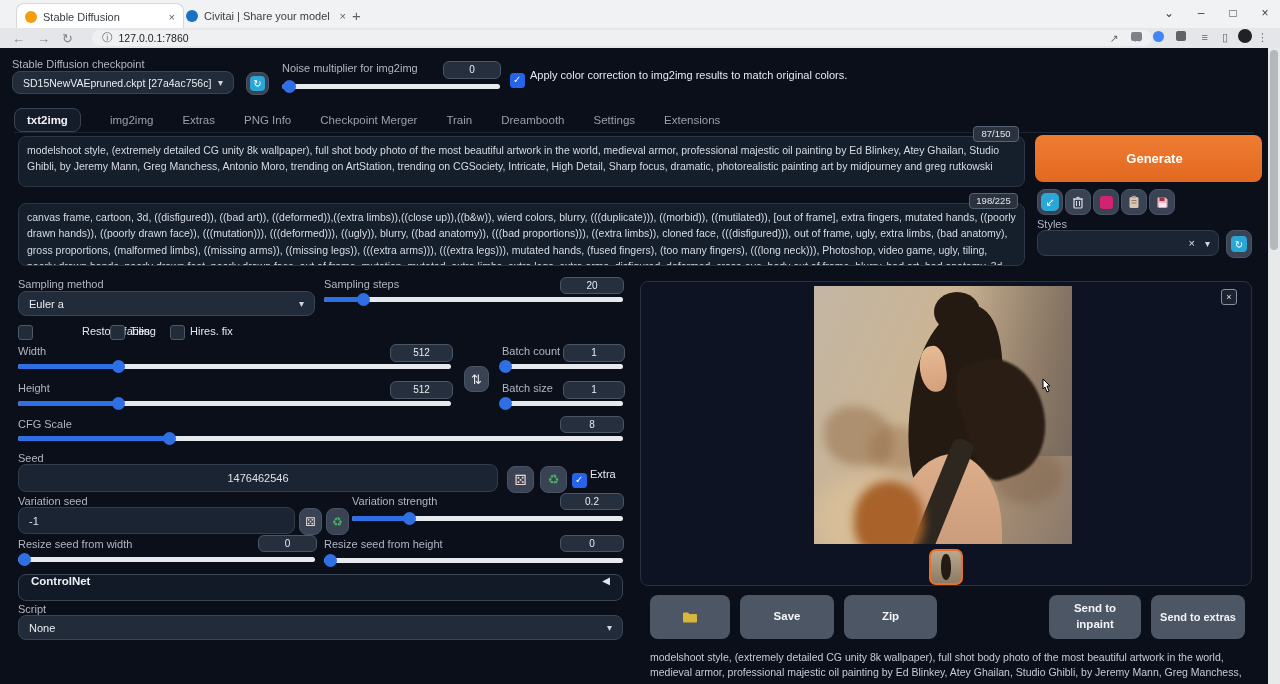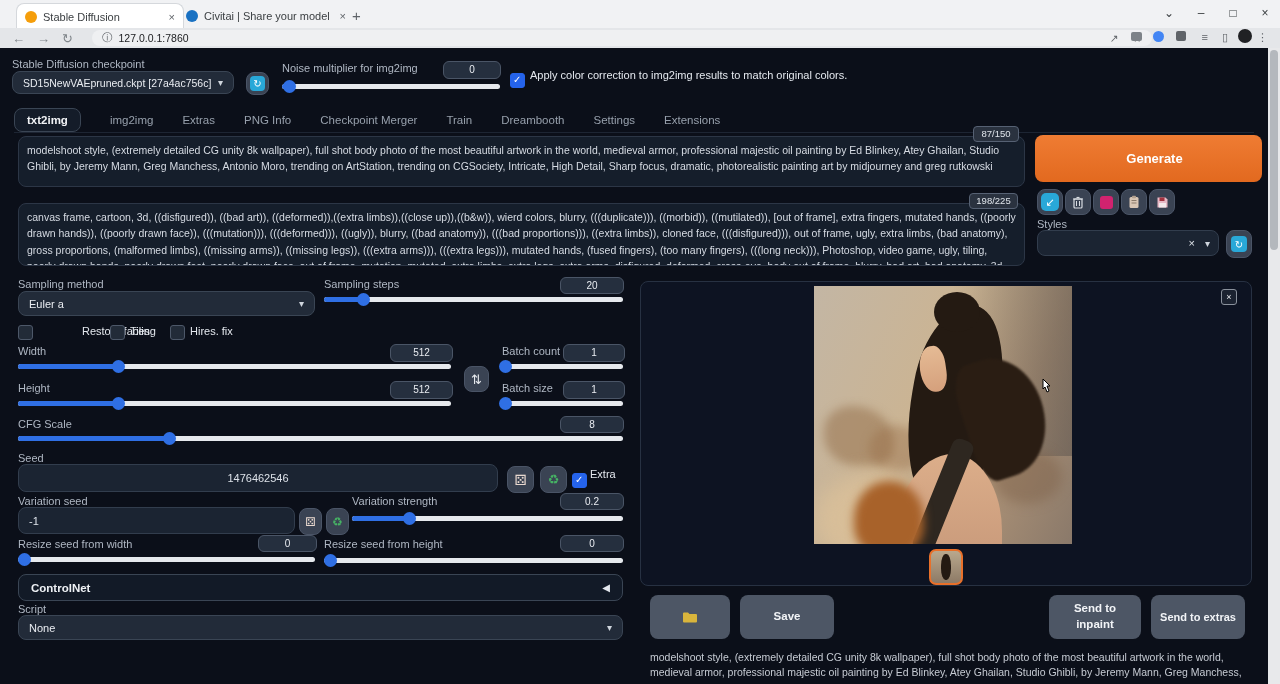--- a/index.html
+++ b/index.html
@@ -247,21 +247,21 @@
       <div class="fill" style="width:0%;"></div>
       <div class="knob" style="left:2%;"></div>
     </div>
   <div class="lbl" style="left:324px;top:538px;">Resize seed from height</div>
   <div class="numpill" style="left:560px;top:535px;width:62px;height:15px;line-height:15px;">0</div>
   <div class="slider" style="left:324px;top:558px;width:299px;">
       <div class="fill" style="width:0%;"></div>
       <div class="knob" style="left:2%;"></div>
     </div>
 
-  <div class="abs" style="left:18px;top:574px;width:605px;height:27px;border:1px solid #3a4554;border-radius:8px;background:#121a27;display:flex;align-items:center;padding:0 12px;box-sizing:border-box;">
+  <div class="abs" style="left:18px;top:574px;width:605px;height:27px;border:1px solid #3a4554;border-radius:8px;background:#121a27;display:flex;padding:0 12px;box-sizing:border-box;">
     <span style="color:#eef1f5;font-size:11.5px;font-weight:bold;">ControlNet</span>
     <span style="margin-left:auto;color:#e4e8ee;font-size:10px;">◀</span>
   </div>
 
   <div class="lbl" style="left:18px;top:603px;">Script</div>
   <div class="dd" style="left:18px;top:615px;width:605px;height:25px;">
     <span>None</span>
   </div>
 
   <div class="abs" style="left:640px;top:281px;width:612px;height:305px;background:#0d1322;border:1px solid #273142;border-radius:8px;box-sizing:border-box;">
@@ -294,20 +294,23 @@
   </div>
 
   <div class="obtn" style="left:650px;top:595px;width:80px;height:44px;">
     <svg width="16" height="13" viewBox="0 0 16 13">
         <path d="M1 2.5 q0-1 1-1 h4 l1.5 1.5 h6.5 q1 0 1 1 v6.5 q0 1-1 1 h-12 q-1 0-1-1 z" fill="#d9b53c"></path>
       </svg>
   </div>
   <div class="obtn" style="left:740px;top:595px;width:94px;height:44px;">
       <span>Save</span>
     </div>
+  <div class="obtn" style="left:844px;top:595px;width:93px;height:44px;">
+      <span>Zip</span>
+    </div>
   <div class="obtn" style="left:1049px;top:595px;width:92px;height:44px;">
       <span style="width:54px;">Send to inpaint</span>
     </div>
   <div class="obtn" style="left:1151px;top:595px;width:94px;height:44px;font-size:11px;">
       <span>Send to extras</span>
     </div>
 
   <div class="abs" style="left:650px;top:650px;width:608px;height:30px;color:#c6cbd3;font-size:10.5px;line-height:1.45;overflow:hidden;">modelshoot style, (extremely detailed CG unity 8k wallpaper), full shot body photo of the most beautiful artwork in the world, medieval armor, professional majestic oil painting by Ed Blinkey, Atey Ghailan, Studio Ghibli, by Jeremy Mann, Greg Manchess, Antonio Moro, trending on ArtStation, trending on</div>
 
   <svg class="abs" style="left:1038px;top:378px;" width="16" height="20" viewBox="0 0 16 20">

